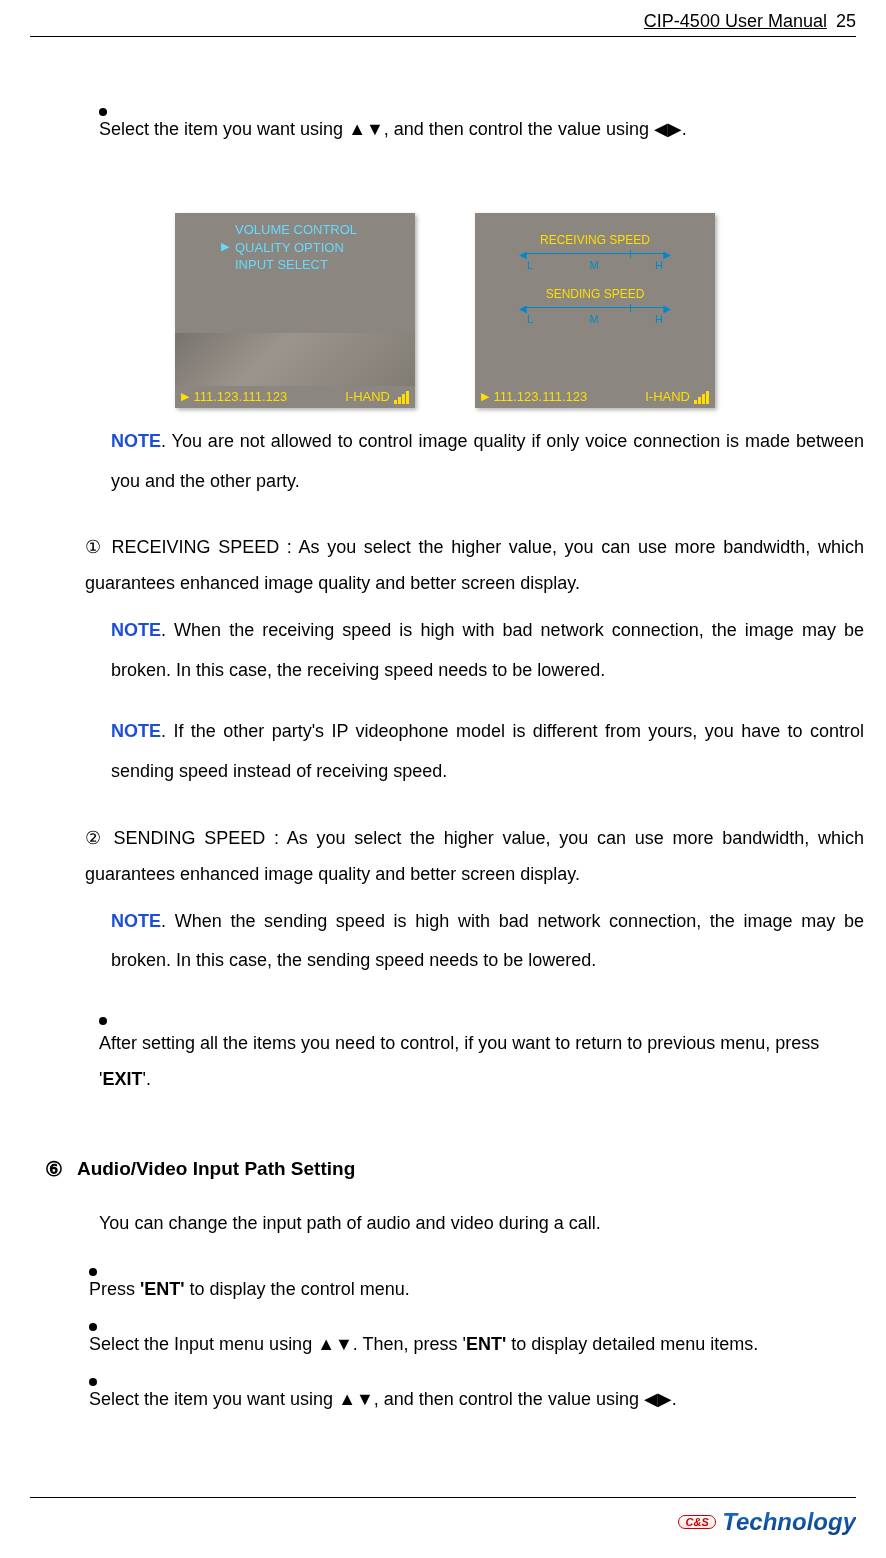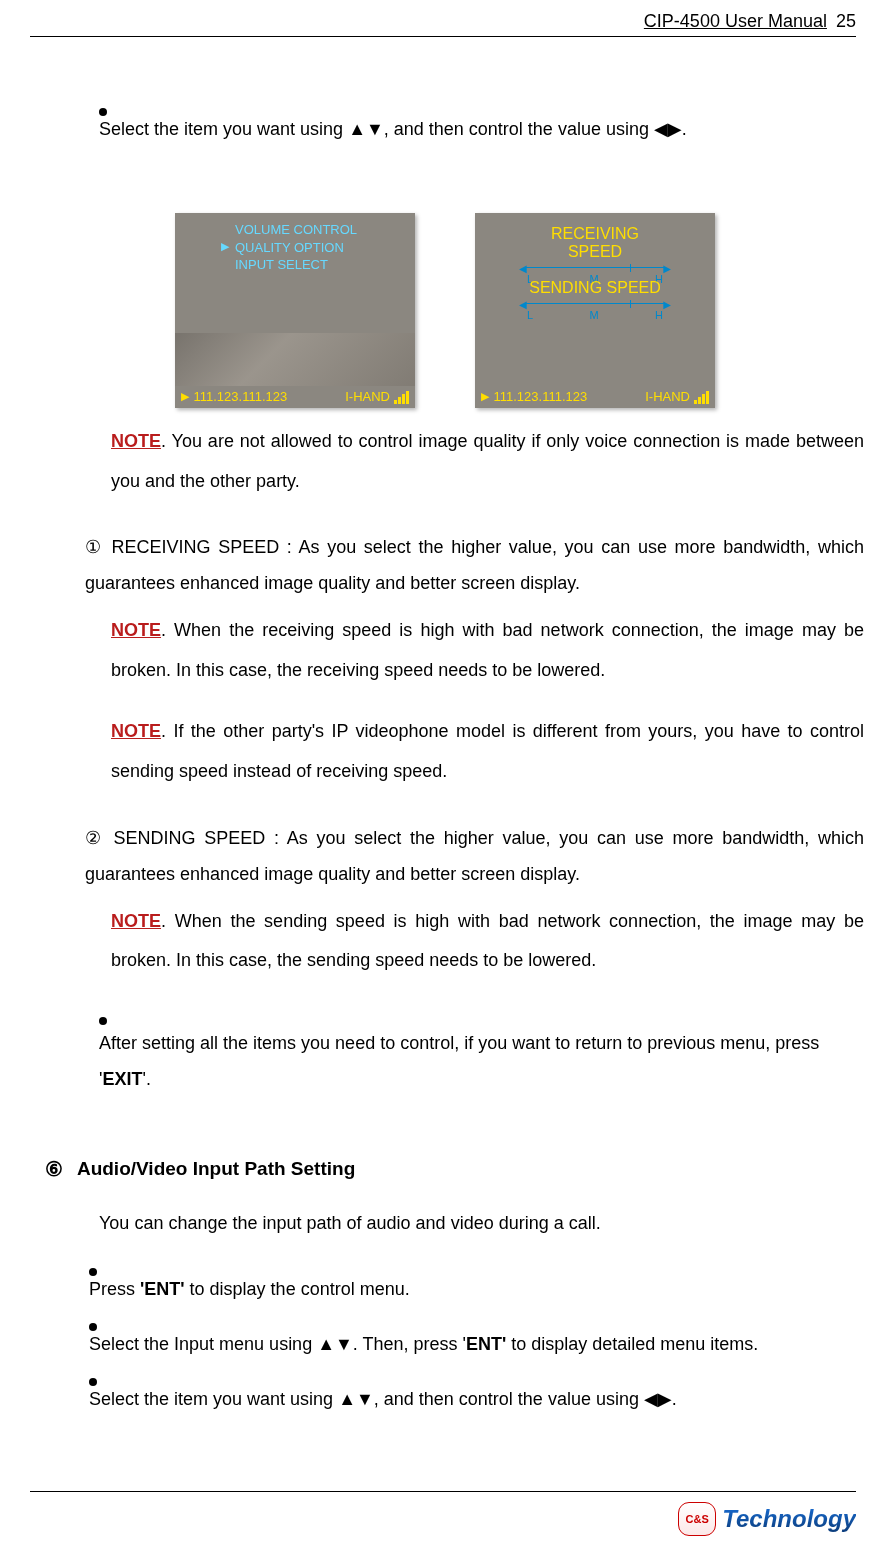--- a/index.html
+++ b/index.html
@@ -64,51 +64,51 @@
   }
   .shot-status .tri { font-size: 11px; }
   .shot-status .ip { flex: 1; }
   .sigbar { display: flex; align-items: flex-end; gap: 1px; height: 14px; }
   .sigbar span { width: 3px; background: #ffde00; }
   .sigbar span:nth-child(1){height:4px;}
   .sigbar span:nth-child(2){height:7px;}
   .sigbar span:nth-child(3){height:10px;}
   .sigbar span:nth-child(4){height:13px;}
   .slider-block { position: absolute; left: 50px; right: 50px; }
-  .slider-label { text-align: center; color: #ffde00; font-size: 16px; }
+  .slider-label { text-align: center; color: #ffde00; font-size: 12px; margin-top: 8px; }
   .slider-line { position: relative; height: 10px; margin-top: 2px; }
   .slider-line .track { position:absolute; left:0; right:0; top:4px; height:1px; background:#0088cc; }
   .slider-line .arrow-l { position:absolute; left:-6px; top:0; color:#0088cc; font-size:10px; }
   .slider-line .arrow-r { position:absolute; right:-6px; top:0; color:#0088cc; font-size:10px; }
   .slider-line .tick { position:absolute; top:1px; width:1px; height:8px; background:#0088cc; }
   .slider-labels { display:flex; justify-content:space-between; color:#0088cc; font-size:11px; padding:0 2px; }
   .note-block { margin-top: 14px; margin-left: 26px; line-height: 2.2; text-align: justify; }
-  .note-red { color: #b91c1c; font-weight: bold; text-decoration: underline; }
+  .note-red { color: #1d4ed8; font-weight: bold; }
   .para { margin-top: 28px; line-height: 2.0; text-align: justify; }
   .para-indent { margin-left: 0; }
   .sub-note { margin-left: 26px; line-height: 2.2; margin-top: 10px; text-align: justify; }
   .section-heading {
     margin-top: 60px; font-weight: bold; display: flex; align-items: center; gap: 14px;
     margin-left: -40px;
   }
   .section-heading .num { font-size: 20px; }
   .section-heading .txt { font-size: 19px; }
   .after-heading { margin-top: 28px; margin-left: 14px; line-height: 1.6; }
   .bullet-list { margin-top: 22px; margin-left: -10px; }
   .bullet-list .bullet-row { margin-bottom: 12px; }
   .footer {
     position: absolute; bottom: 22px; left: 30px; right: 30px;
     border-top: 1px solid #000;
     display: flex; justify-content: flex-end; padding-top: 10px;
   }
   .logo { display: flex; align-items: center; gap: 6px; }
   .logo-badge {
-    width: 38px; height: 34px; border: 1px solid #c00; border-radius: 11px;
+    width: 38px; height: 14px; border: 1px solid #c00; border-radius: 11px;
     display:flex; align-items:center; justify-content:center;
-    font-size:11px; font-weight:bold; color:#c00; 
+    font-size:11px; font-weight:bold; color:#c00; font-style: italic;
     background: linear-gradient(#fff,#fce8e8);
   }
   .logo-text {
     font-size: 24px; font-weight: bold; font-style: italic;
     background: linear-gradient(#1a6fd6,#0a3a78);
     -webkit-background-clip: text; background-clip: text; color: transparent;
     font-family: "Arial Black", Arial, sans-serif;
   }
   b { font-weight: bold; }
 </style>

